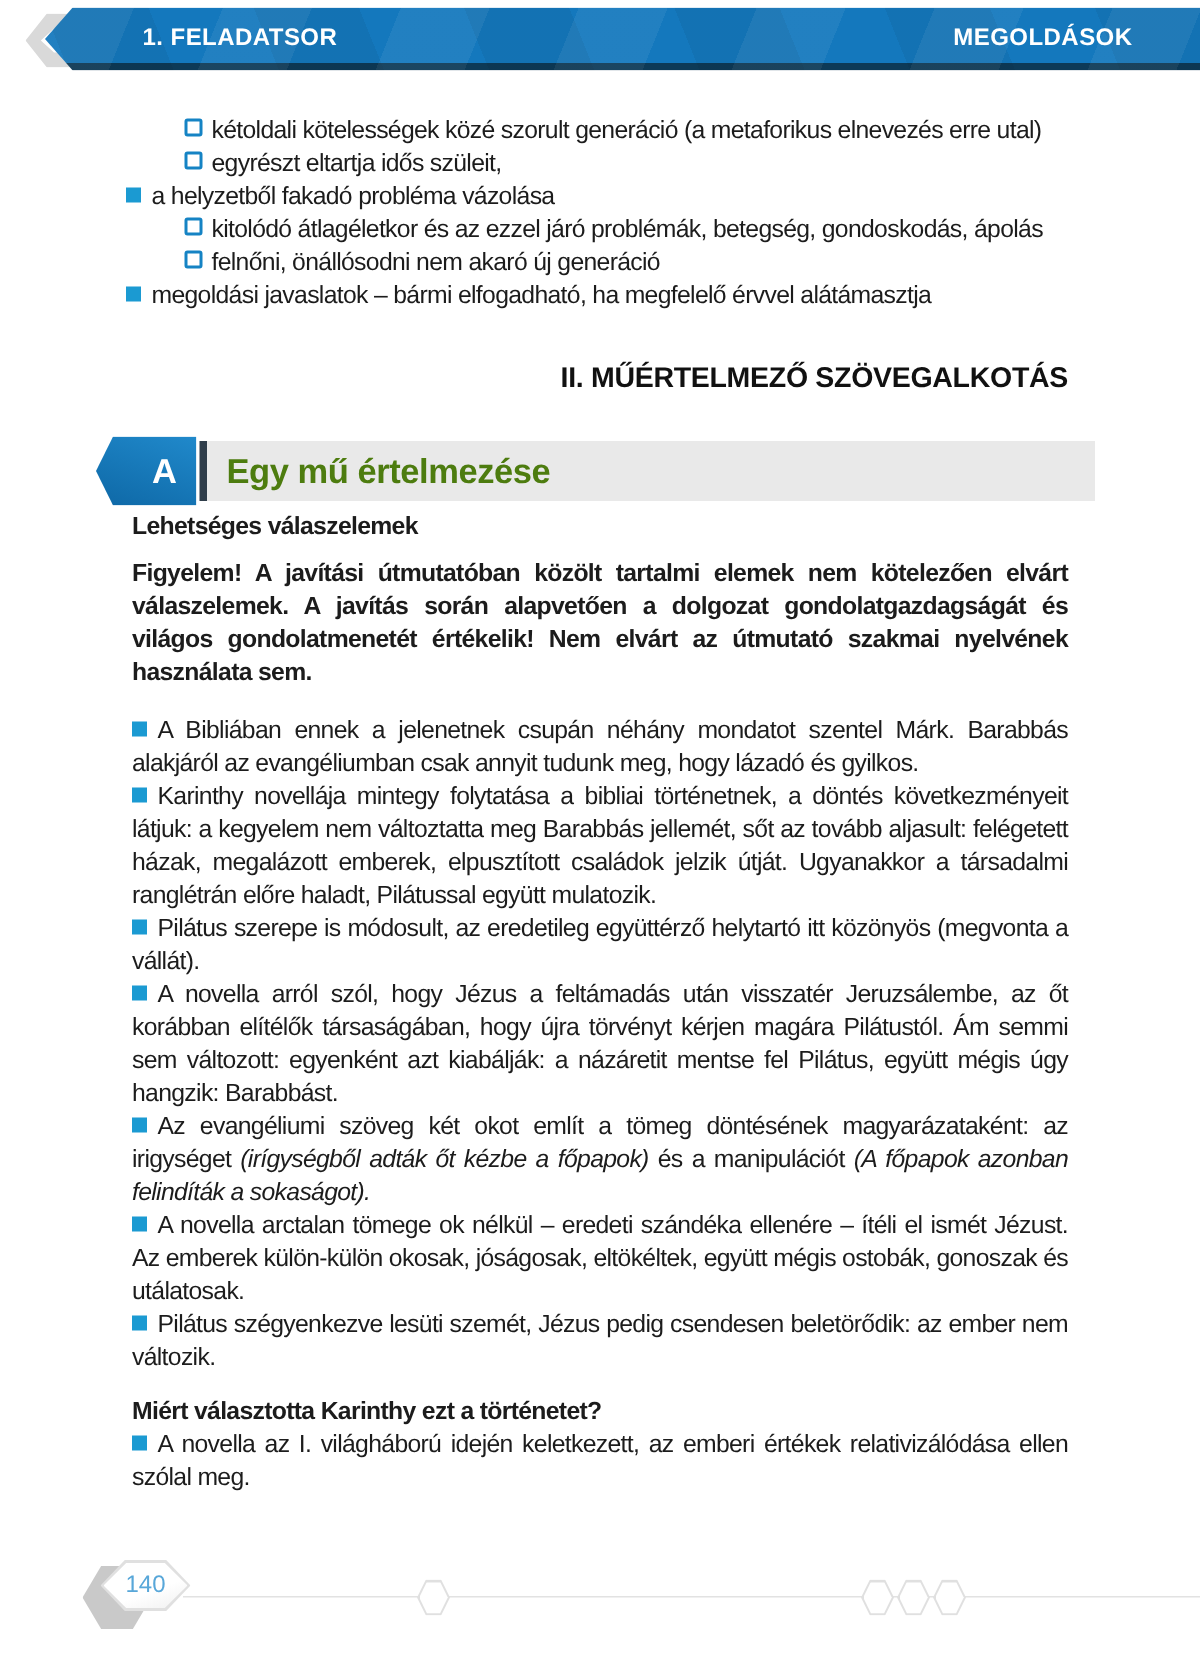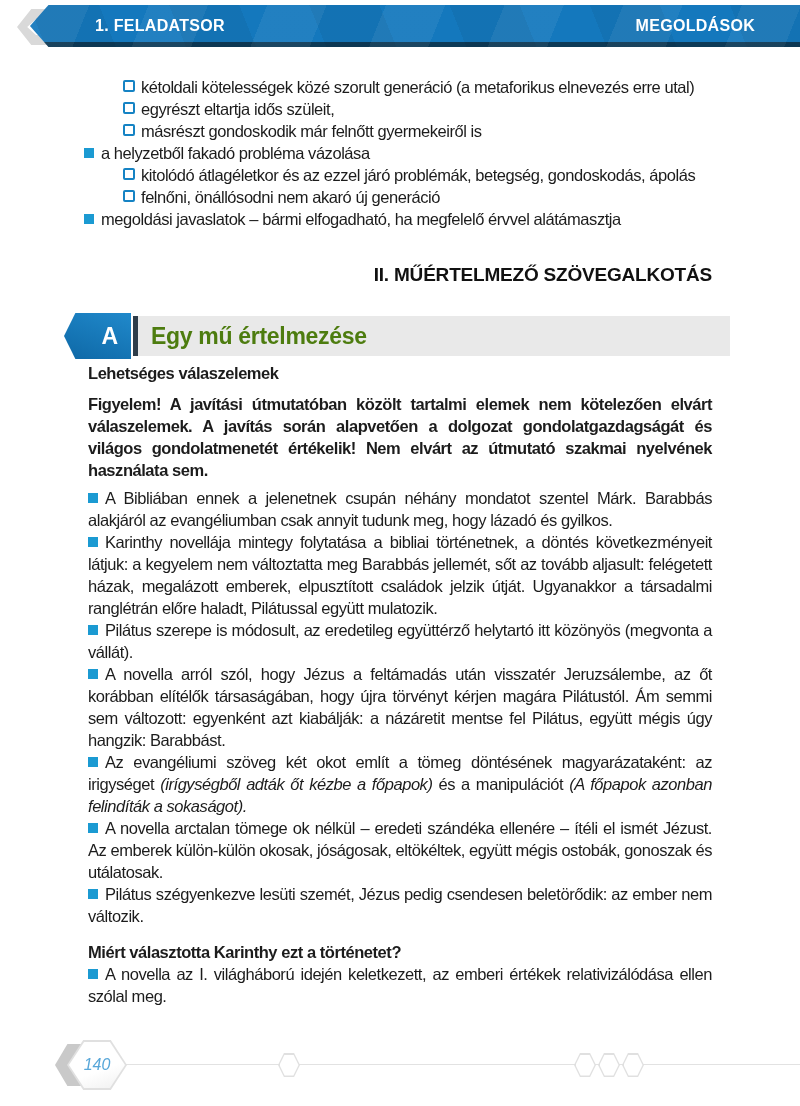--- a/index.html
+++ b/index.html
@@ -48,30 +48,30 @@
     clip-path:polygon(0 50%,17% 0,100% 0,100% 100%,17% 100%);
     display:flex;align-items:center;justify-content:flex-end;padding-right:13px;
     color:#fff;font-weight:700;font-size:23px;
   }
   .divider{flex:0 0 auto;width:5px;height:40px;background:#2f3d4a;margin-left:2px;}
   .bar{flex:1;height:40px;background:#e9e9e9;display:flex;align-items:center;padding-left:13px;}
   .task-title{color:#4d7c0f;font-weight:700;font-size:23px;letter-spacing:-.3px;}
 
   .sub{margin-top:3px;font-weight:700;}
   .notice{margin-top:9px;font-weight:700;}
-  .analysis{margin-top:6px;}
+  .analysis{margin-top:17px;}
   .q-heading{margin-top:14px;font-weight:700;}
   .it{font-style:italic;}
 
   
   .footer{position:absolute;left:0;top:1040px;width:800px;height:60px;}
   .f-line{position:absolute;left:122px;top:24px;width:678px;height:1px;background:#e2e2e2;}
   .hex{clip-path:polygon(27% 0,73% 0,100% 50%,73% 100%,27% 100%,0 50%);}
   .hex-shadow{position:absolute;left:55px;top:4px;width:46px;height:42px;background:#c9c9c9;}
-  .hex-main{position:absolute;left:67px;top:0;width:60px;height:50px;background:#e0e0e0;font-style:italic;}
+  .hex-main{position:absolute;left:67px;top:0;width:60px;height:34px;background:#e0e0e0;}
   .hex-main-in{position:absolute;inset:2px;background:linear-gradient(160deg,#ffffff 60%,#f0f0f0);
     display:flex;align-items:center;justify-content:center;color:#58a7d9;font-size:16px;}
   .hex-sm{position:absolute;top:13px;width:22px;height:24px;background:#e0e0e0;}
   .hex-sm-in{position:absolute;inset:1.5px;background:#ffffff;}
 </style>
 </head>
 <body>
 
 <header class="banner">
   <div class="banner-chevron"></div>
@@ -79,21 +79,20 @@
     <span class="banner-left">1. FELADATSOR</span>
     <span class="banner-right">MEGOLDÁSOK</span>
   </div>
 </header>
 
 <div class="content">
 
   <div class="outline">
     <p class="o-item lvl2"><span class="sq-o"></span><span>kétoldali kötelességek közé szorult generáció (a metaforikus elnevezés erre utal)</span></p>
     <p class="o-item lvl2"><span class="sq-o"></span><span>egyrészt eltartja idős szüleit,</span></p>
-    <p class="o-item lvl2"><span class="sq-o"></span><span>másrészt gondoskodik már felnőtt gyermekeiről is</span></p>
     <p class="o-item lvl1"><span class="sq-f"></span><span>a helyzetből fakadó probléma vázolása</span></p>
     <p class="o-item lvl2"><span class="sq-o"></span><span>kitolódó átlagéletkor és az ezzel járó problémák, betegség, gondoskodás, ápolás</span></p>
     <p class="o-item lvl2"><span class="sq-o"></span><span>felnőni, önállósodni nem akaró új generáció</span></p>
     <p class="o-item lvl1"><span class="sq-f"></span><span>megoldási javaslatok – bármi elfogadható, ha megfelelő érvvel alátámasztja</span></p>
   </div>
 
   <p class="section-heading">II. MŰÉRTELMEZŐ SZÖVEGALKOTÁS</p>
 </div>
 
 <div class="task-row">

